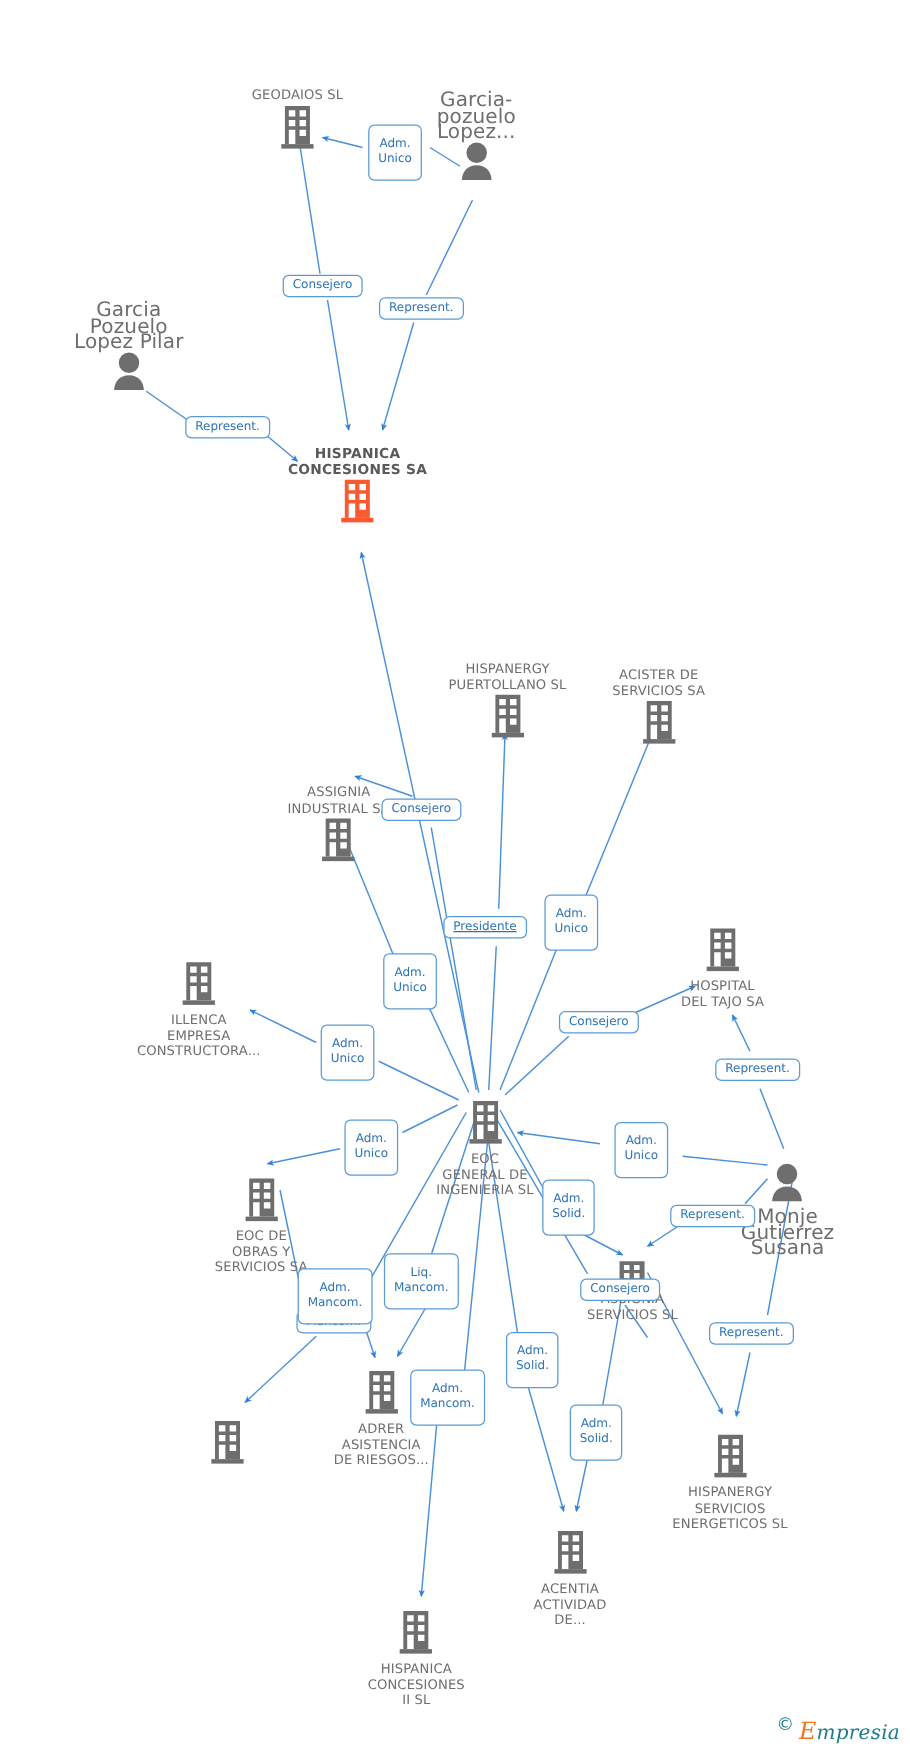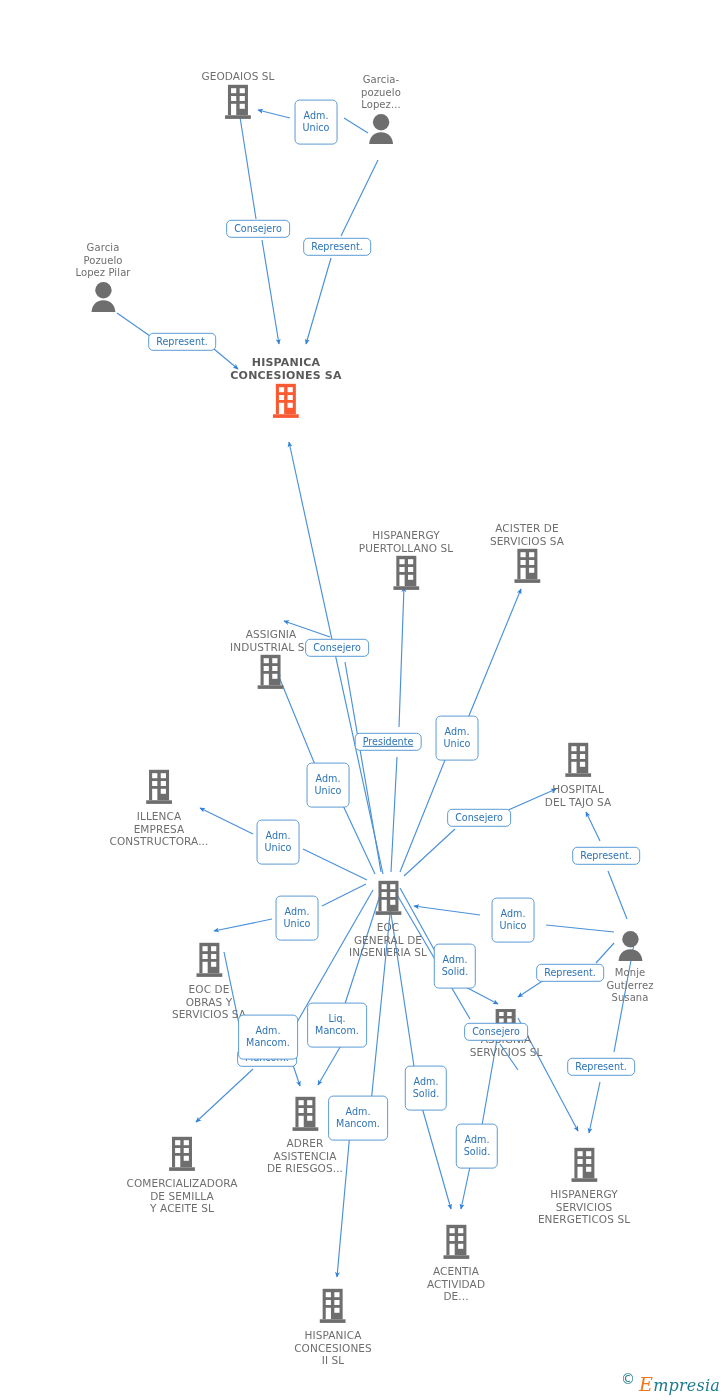--- a/index.html
+++ b/index.html
@@ -13,21 +13,21 @@
   
   #edges{position:absolute;left:0;top:0;width:728px;height:1400px;}
 
   
   .node{position:absolute;transform:translate(-50%,0);text-align:center;}
   .node .icon{display:block;margin:0 auto;}
   .node .caption{
     display:block;color:#6e6e6e;font-size:10.5px;line-height:12.6px;
     letter-spacing:.1px;white-space:pre-line;
   }
-  .node.person .caption{font-size:10px;}
+  .node.person .caption{font-size:16px;}
   .node.cap-above .caption{margin-bottom:1px;}
   .node.cap-below .caption{margin-top:1px;}
   .node.focus .caption{
     color:#5a5a5a;font-weight:bold;font-size:11px;line-height:13px;
     letter-spacing:.2px;
   }
 
   
   .rel{
     position:absolute;transform:translate(-50%,-50%);
@@ -179,21 +179,21 @@
             <rect x="3.5" y="0.8" width="20" height="30.5" fill="#fa5a32"></rect>
             <rect x="6.6" y="4.2" width="5.2" height="5" fill="#fff"></rect>
             <rect x="15.2" y="4.2" width="5.2" height="5" fill="#fff"></rect>
             <rect x="6.6" y="12" width="5.2" height="5" fill="#fff"></rect>
             <rect x="15.2" y="12" width="5.2" height="5" fill="#fff"></rect>
             <rect x="6.6" y="19.8" width="5.2" height="11.5" fill="#fff"></rect>
             <rect x="15.2" y="19.8" width="5.2" height="5" fill="#fff"></rect>
             <rect x="0.6" y="31.3" width="25.8" height="3.6" fill="#fa5a32"></rect>
           </svg></span>
       </div>
-      <div class="node company cap-above " style="left: 527px; top: 522px; text-align: center;">
+      <div class="node company cap-above " style="left: 527px; top: 534px; text-align: center;">
         <span class="caption">ACISTER DE
 SERVICIOS SA</span>
         <span class="icon"><svg width="27" height="36" viewBox="0 0 27 36" xmlns="http://www.w3.org/2000/svg">
             <rect x="3.5" y="0.8" width="20" height="30.5" fill="#6e6e6e"></rect>
             <rect x="6.6" y="4.2" width="5.2" height="5" fill="#fff"></rect>
             <rect x="15.2" y="4.2" width="5.2" height="5" fill="#fff"></rect>
             <rect x="6.6" y="12" width="5.2" height="5" fill="#fff"></rect>
             <rect x="15.2" y="12" width="5.2" height="5" fill="#fff"></rect>
             <rect x="6.6" y="19.8" width="5.2" height="11.5" fill="#fff"></rect>
             <rect x="15.2" y="19.8" width="5.2" height="5" fill="#fff"></rect>
@@ -327,23 +327,20 @@
         <span class="icon"><svg width="27" height="36" viewBox="0 0 27 36" xmlns="http://www.w3.org/2000/svg">
             <rect x="3.5" y="0.8" width="20" height="30.5" fill="#6e6e6e"></rect>
             <rect x="6.6" y="4.2" width="5.2" height="5" fill="#fff"></rect>
             <rect x="15.2" y="4.2" width="5.2" height="5" fill="#fff"></rect>
             <rect x="6.6" y="12" width="5.2" height="5" fill="#fff"></rect>
             <rect x="15.2" y="12" width="5.2" height="5" fill="#fff"></rect>
             <rect x="6.6" y="19.8" width="5.2" height="11.5" fill="#fff"></rect>
             <rect x="15.2" y="19.8" width="5.2" height="5" fill="#fff"></rect>
             <rect x="0.6" y="31.3" width="25.8" height="3.6" fill="#6e6e6e"></rect>
           </svg></span>
-        <span class="caption">COMERCIALIZADORA
-DE SEMILLA
-Y ACEITE SL</span>
       </div>
       <div class="node company cap-below " style="left: 584px; top: 1147px;">
         <span class="icon"><svg width="27" height="36" viewBox="0 0 27 36" xmlns="http://www.w3.org/2000/svg">
             <rect x="3.5" y="0.8" width="20" height="30.5" fill="#6e6e6e"></rect>
             <rect x="6.6" y="4.2" width="5.2" height="5" fill="#fff"></rect>
             <rect x="15.2" y="4.2" width="5.2" height="5" fill="#fff"></rect>
             <rect x="6.6" y="12" width="5.2" height="5" fill="#fff"></rect>
             <rect x="15.2" y="12" width="5.2" height="5" fill="#fff"></rect>
             <rect x="6.6" y="19.8" width="5.2" height="11.5" fill="#fff"></rect>
             <rect x="15.2" y="19.8" width="5.2" height="5" fill="#fff"></rect>

